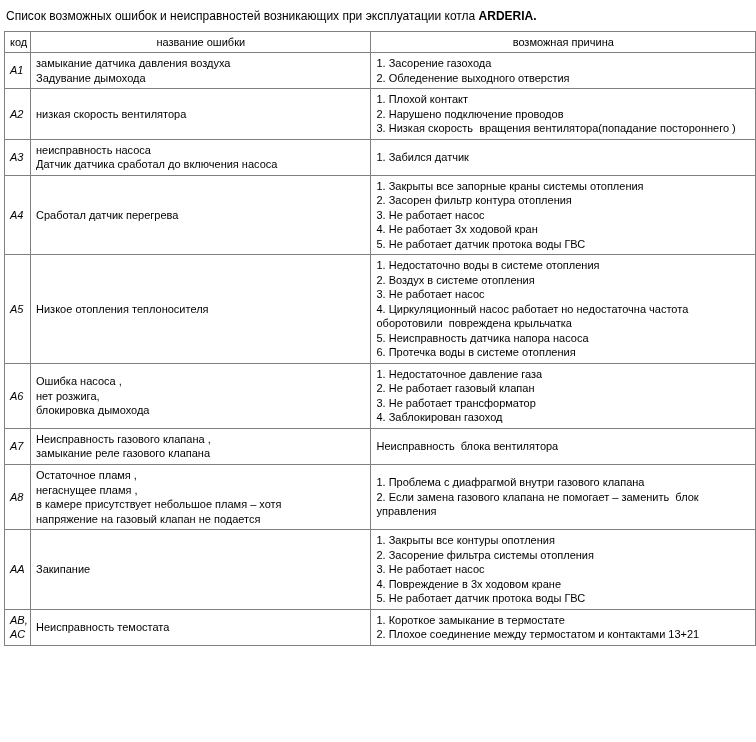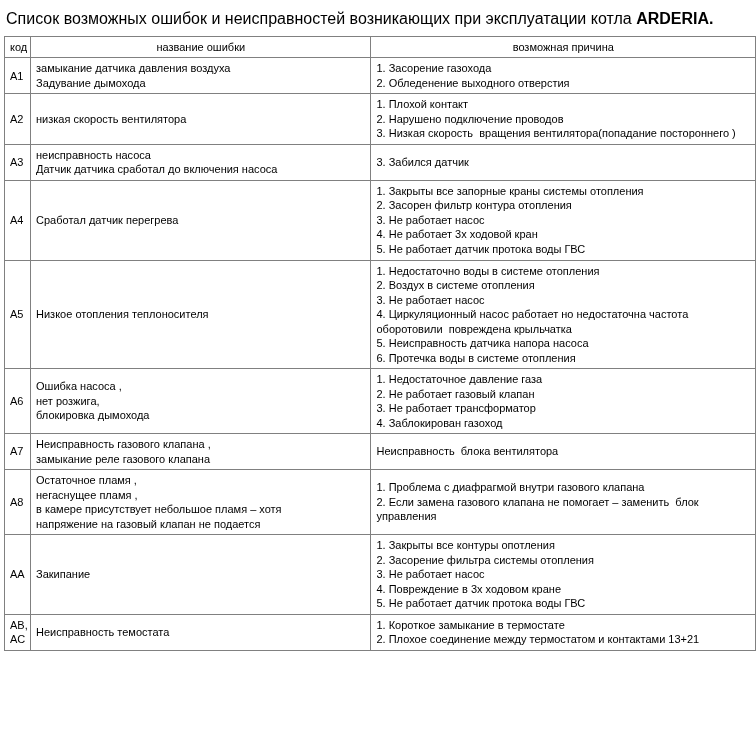--- a/index.html
+++ b/index.html
@@ -13,21 +13,21 @@
     font-family: "Liberation Sans", sans-serif;
     color: #000000;
     font-size: 11px;
   }
   .page {
     width: 756px;
     box-sizing: border-box;
     padding: 6px 2px 0 2px;
   }
   .doc-title {
-    font-size: 16px;
+    font-size: 12px;
     margin: 3px 0 6px 4px;
     color: #000;
     line-height: 1.3;
   }
   .doc-title b { font-weight: bold; }
 
   table.err {
     border-collapse: collapse;
     width: 752px;
     margin-left: 2px;
@@ -43,21 +43,21 @@
   thead th {
     text-align: center;
     font-weight: normal;
     background: #ffffff;
     padding: 3px 4px;
   }
   .c-code { width: 26px; text-align: left; padding-left: 3px; }
   .c-name { width: 340px; }
   .c-cause { width: 384px; }
 
-  td.code { text-align: left; vertical-align: middle; padding-left: 3px; }
+  td.code { text-align: left; vertical-align: middle; padding-left: 3px; font-style: italic; }
   td.name { vertical-align: middle; }
   td.cause { vertical-align: middle; }
 
   .lines div { white-space: pre-wrap; }
 
   .cause .lines div { }
 </style>
 </head>
 <body>
 
@@ -114,21 +114,21 @@
         <tr>
           <td class="code">A3</td>
           <td class="name">
             <div class="lines">
               <div>неисправность насоса</div>
               <div>Датчик датчика сработал до включения насоса</div>
             </div>
           </td>
           <td class="cause">
             <div class="lines">
-              <div>3. Забился датчик</div>
+              <div>1. Забился датчик</div>
             </div>
           </td>
         </tr>
         <tr>
           <td class="code">A4</td>
           <td class="name">
             <div class="lines">
               <div>Сработал датчик перегрева</div>
             </div>
           </td>

